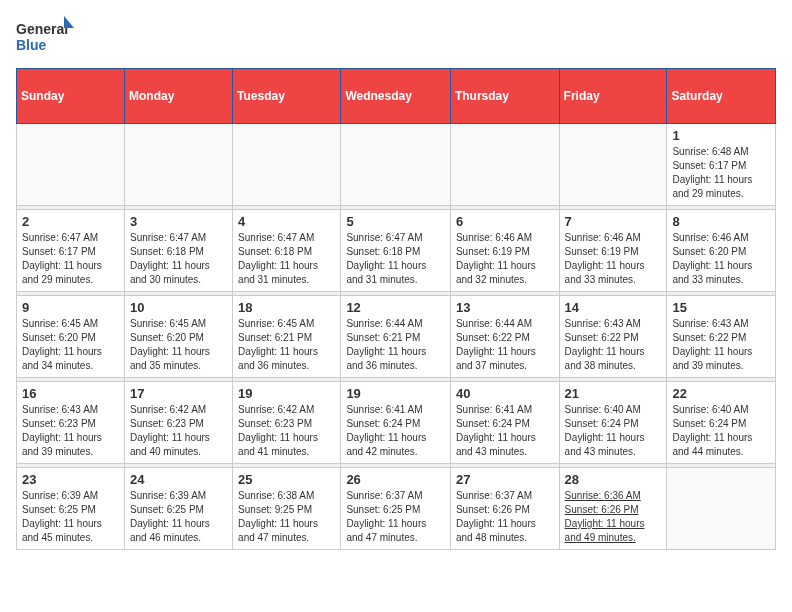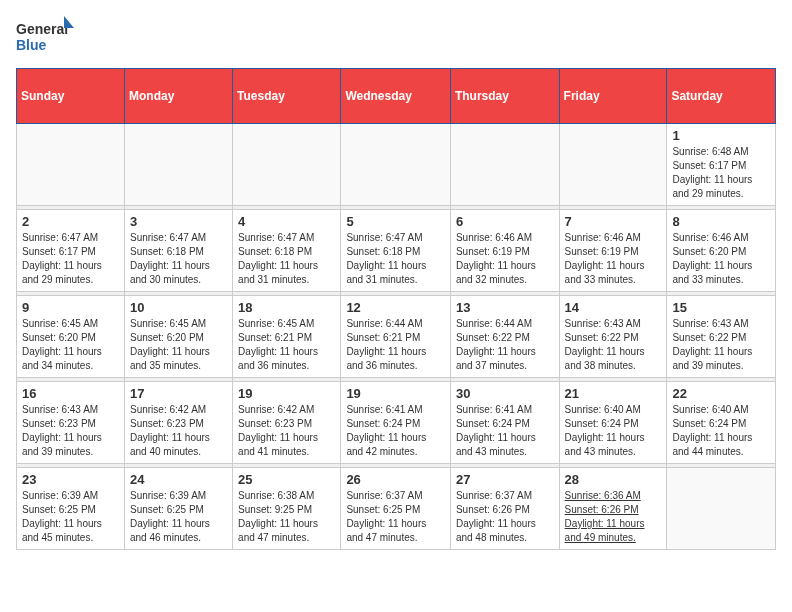--- a/index.html
+++ b/index.html
@@ -275,21 +275,21 @@
 and 41 minutes.</div>
         </td>
         <td>
           <span class="day-num">19</span>
           <div class="day-info" style="white-space: pre-line;">Sunrise: 6:41 AM
 Sunset: 6:24 PM
 Daylight: 11 hours
 and 42 minutes.</div>
         </td>
         <td>
-          <span class="day-num">30</span>
+          <span class="day-num">40</span>
           <div class="day-info" style="white-space: pre-line;">Sunrise: 6:41 AM
 Sunset: 6:24 PM
 Daylight: 11 hours
 and 43 minutes.</div>
         </td>
         <td>
           <span class="day-num">21</span>
           <div class="day-info" style="white-space: pre-line;">Sunrise: 6:40 AM
 Sunset: 6:24 PM
 Daylight: 11 hours

